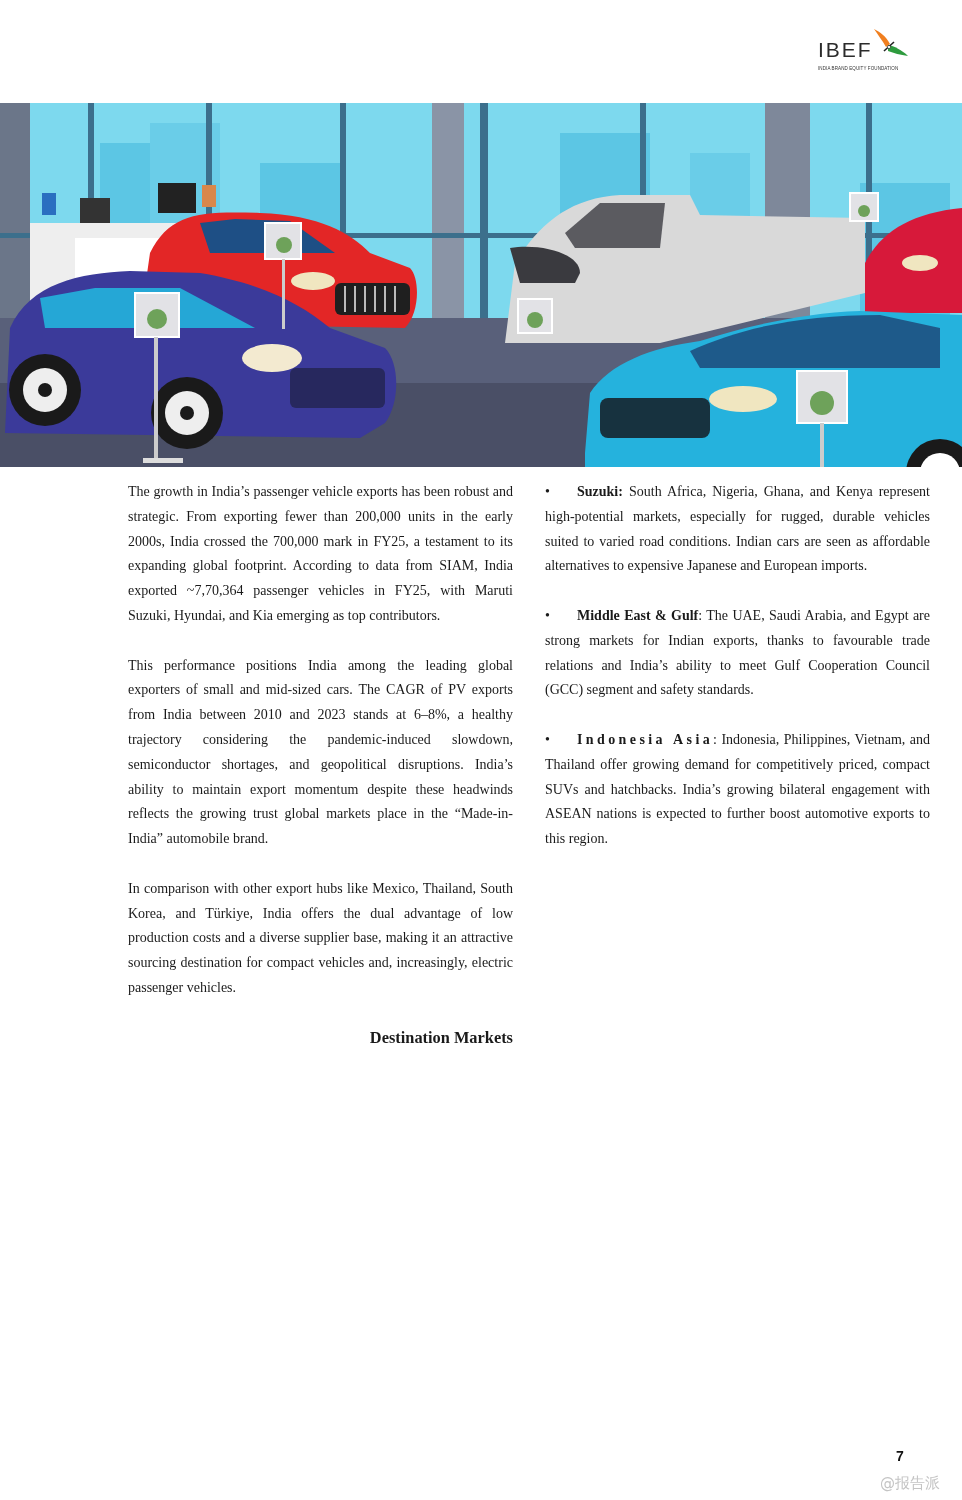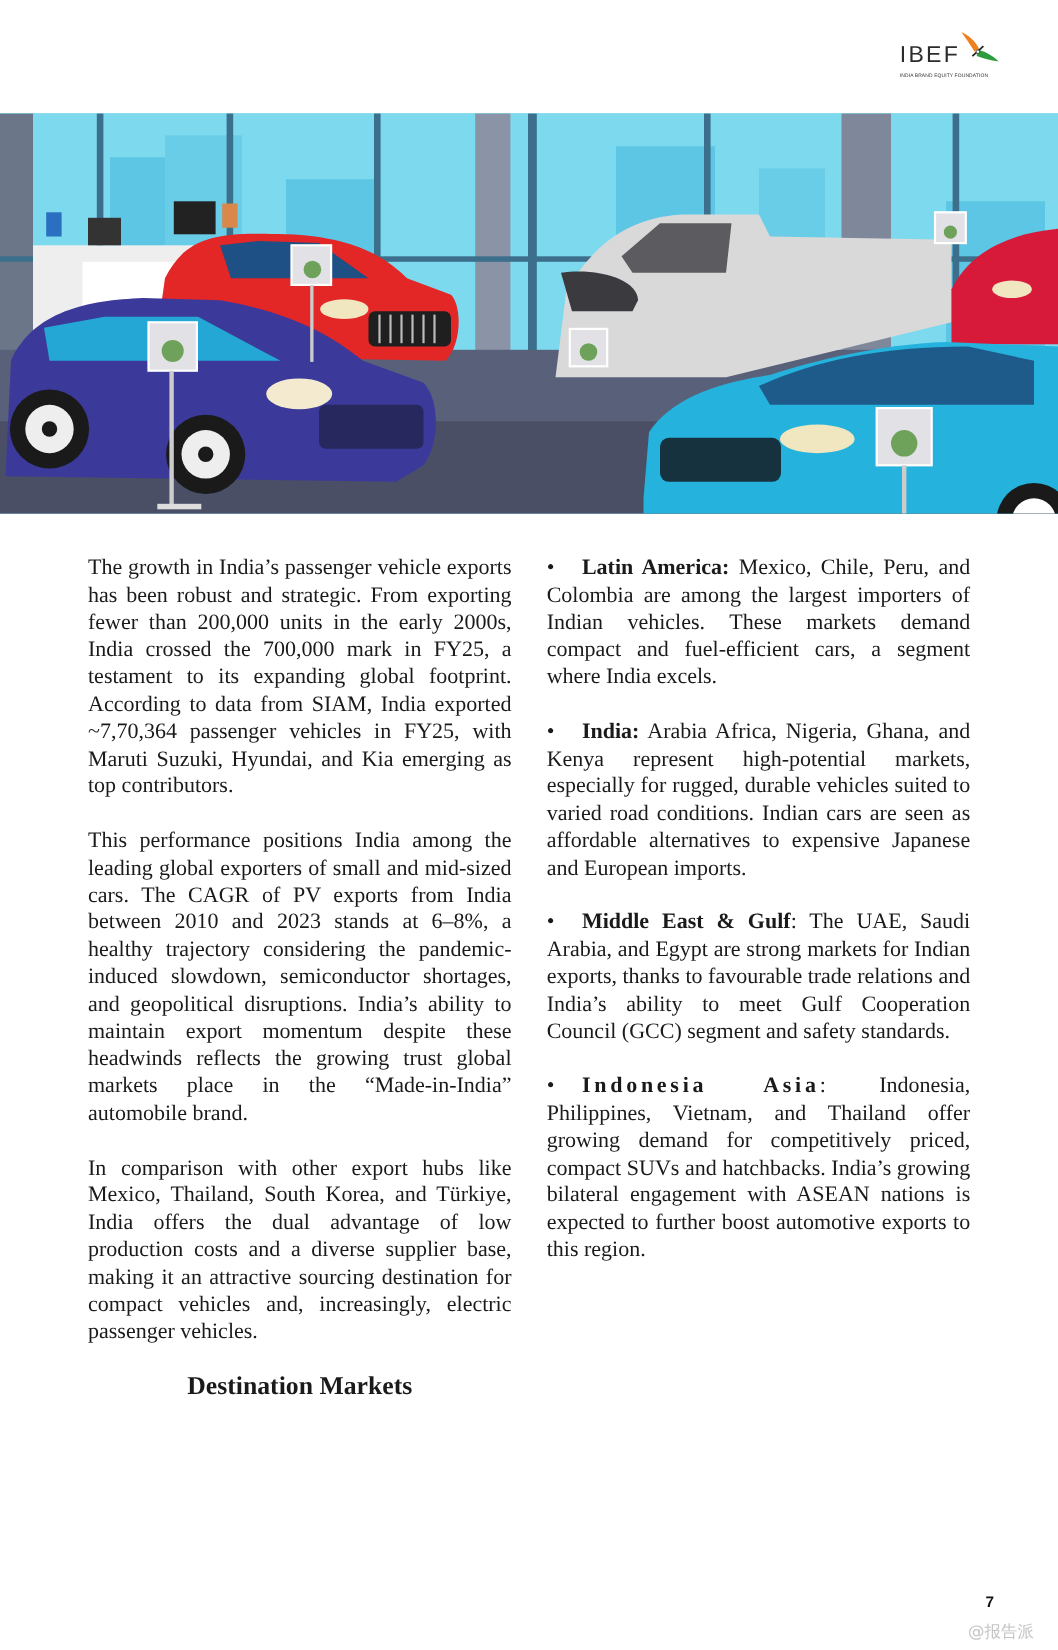--- a/index.html
+++ b/index.html
@@ -8,25 +8,25 @@
 
   .header { position: absolute; left: 0; top: 0; width: 778px; height: 103px; background: #fff; }
   .logo { position: absolute; left: 818px; top: 28px; width: 92px; height: 46px; }
   .logo-text { position: absolute; left: 0; top: 10px; font-family: "Liberation Sans", sans-serif; font-size: 21px; letter-spacing: 2px; color: #2b2b2b; font-weight: 400; }
   .logo-sub { position: absolute; left: 0; top: 38px; font-family: "Liberation Sans", sans-serif; font-size: 4.5px; letter-spacing: 0.1px; color: #333; white-space: nowrap; }
   .logo-bird { position: absolute; left: 52px; top: 0; width: 40px; height: 34px; }
 
   .hero { position: absolute; left: 0; top: 103px; width: 962px; height: 364px; overflow: hidden; background: #6fd2ea; }
   .hero svg { display: block; }
 
-  .col { position: absolute; top: 504px; width: 385px; font-size: 20px; line-height: 24.8px; text-align: justify; }
+  .col { position: absolute; top: 480px; width: 385px; font-size: 14px; line-height: 24.8px; text-align: justify; margin-left: 48px; }
   .col-left { left: 80px; }
   .col-right { left: 497px; }
   .para { margin-bottom: 24.8px; }
-  .heading { font-weight: bold; margin-bottom: 24.8px; text-align: center; }
+  .heading { font-weight: bold; margin-bottom: 24.8px; text-align: right; }
   .bullet-dot { display: inline-block; width: 32px; }
   .bullet-title { font-weight: bold; }
   .tight-spaced { letter-spacing: 1.6px; }
   .very-spaced { letter-spacing: 3.4px; }
 
   .page-number { position: absolute; left: 896px; top: 1448px; font-family: "Liberation Sans", sans-serif; font-weight: bold; font-size: 14px; color: #111; }
   .watermark { position: absolute; left: 880px; top: 1474px; font-family: "DejaVu Sans", sans-serif; font-size: 15px; color: #c4c4c4; }
 </style>
 </head>
 <body>
@@ -138,26 +138,23 @@
 
 <div class="col col-left">
   <p class="para">The growth in India’s passenger vehicle exports has been robust and strategic. From exporting fewer than 200,000 units in the early 2000s, India crossed the 700,000 mark in FY25, a testament to its expanding global footprint. According to data from SIAM, India exported ~7,70,364 passenger vehicles in FY25, with Maruti Suzuki, Hyundai, and Kia emerging as top contributors.</p>
   <p class="para">This performance positions India among the leading global exporters of small and mid-sized cars. The CAGR of PV exports from India between 2010 and 2023 stands at 6–8%, a healthy trajectory considering the pandemic-induced slowdown, semiconductor shortages, and geopolitical disruptions. India’s ability to maintain export momentum despite these headwinds reflects the growing trust global markets place in the “Made-in-India” automobile brand.</p>
   <p class="para">In comparison with other export hubs like Mexico, Thailand, South Korea, and Türkiye, India offers the dual advantage of low production costs and a diverse supplier base, making it an attractive sourcing destination for compact vehicles and, increasingly, electric passenger vehicles.</p>
   <h3 class="heading">Destination Markets</h3>
 </div>
 
 <div class="col col-right">
 
-  <p class="para">
-    <span class="bullet-dot">•</span><span class="bullet-title">Latin America:</span><span> Mexico, Chile, Peru, and Colombia are among the largest importers of Indian vehicles. These markets demand compact and fuel-efficient cars, a segment where India excels.</span>
-  </p>
 
   <p class="para">
-    <span class="bullet-dot">•</span><span class="bullet-title">India:</span><span> Arabia Africa, Nigeria, Ghana, and Kenya represent high-potential markets, especially for rugged, durable vehicles suited to varied road conditions. Indian cars are seen as affordable alternatives to expensive Japanese and European imports.</span>
+    <span class="bullet-dot">•</span><span class="bullet-title">Suzuki:</span><span> South Africa, Nigeria, Ghana, and Kenya represent high-potential markets, especially for rugged, durable vehicles suited to varied road conditions. Indian cars are seen as affordable alternatives to expensive Japanese and European imports.</span>
   </p>
 
   <p class="para">
     <span class="bullet-dot">•</span><span class="bullet-title">Middle East &amp; Gulf</span><span>: The UAE, Saudi Arabia, and Egypt are strong markets for Indian exports, thanks to favourable trade relations and India’s ability to meet Gulf Cooperation Council (GCC) segment and safety standards.</span>
   </p>
 
   <p class="para">
     <span class="bullet-dot">•</span><span class="bullet-title very-spaced">Indonesia Asia</span><span>: Indonesia, Philippines, Vietnam, and Thailand offer growing demand for competitively priced, compact SUVs and hatchbacks. India’s growing bilateral engagement with ASEAN nations is expected to further boost automotive exports to this region.</span>
   </p>
 

